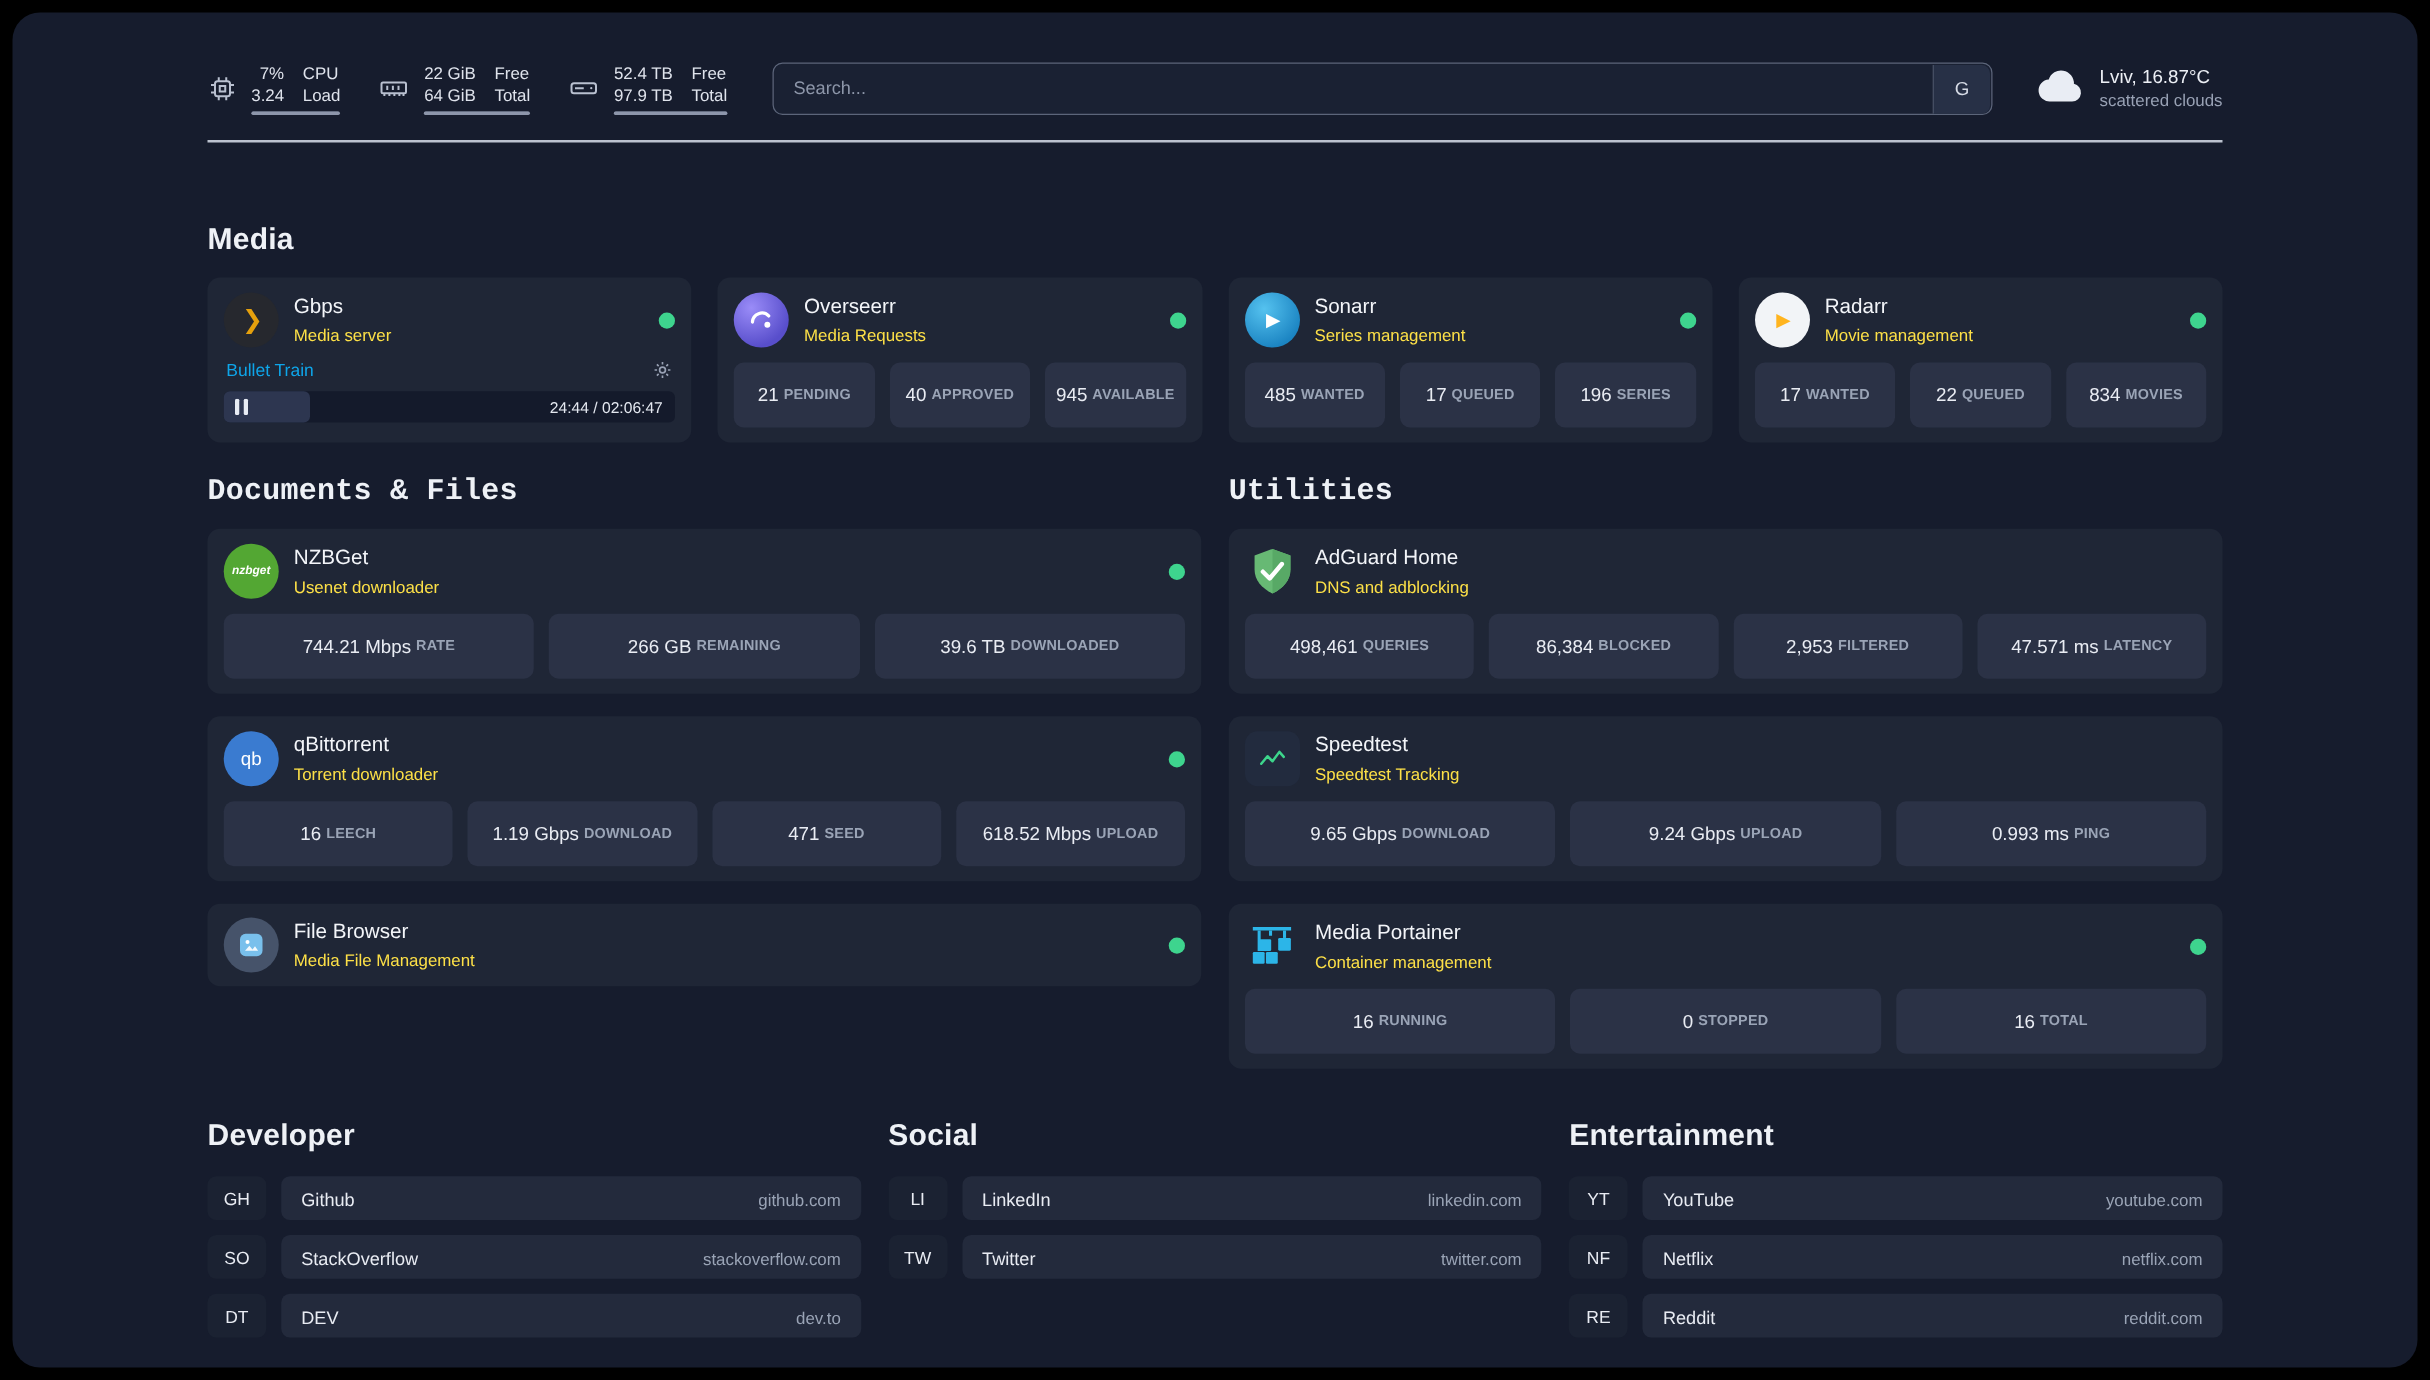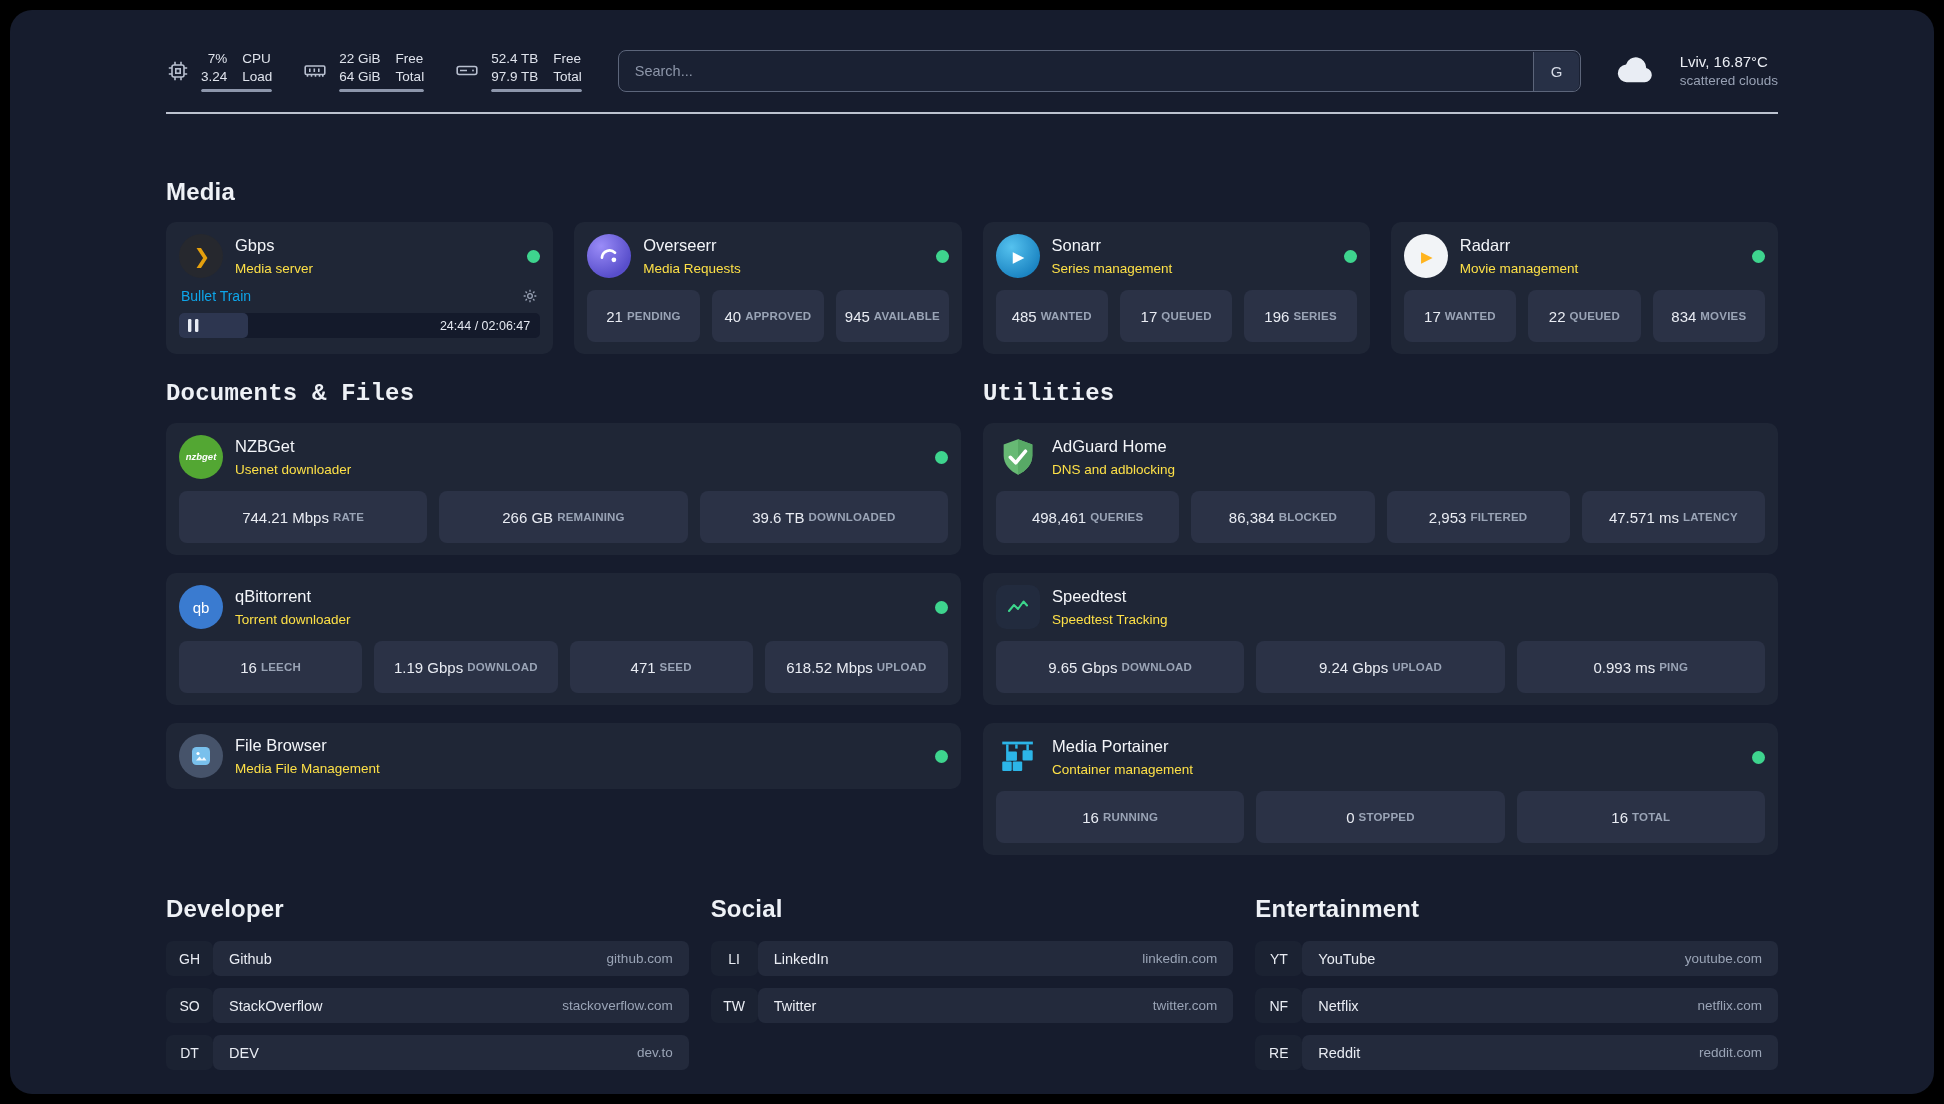--- a/index.html
+++ b/index.html
@@ -16,21 +16,21 @@
   .res-col.labels { align-items: flex-start; }
   .res-bar { height: 3px; border-radius: 2px; background: #3a4154; margin-top: 4px; overflow: hidden; }
   .res-bar-fill { height: 100%; width: 100%; background: #8d96ab; border-radius: 2px; }
 
   .search-wrap { flex: 1; position: relative; margin: 0 36px 0 6px; }
   .search-input { width: 100%; height: 42px; background: #1a2133; border: 1.5px solid #5c657a; border-radius: 8px; padding: 0 62px 0 16px; font-size: 14.5px; color: #e6eaf2; outline: none; font-family: inherit; }
   .search-input::placeholder { color: #8d96a9; }
   .search-provider { position: absolute; top: 1.5px; right: 1.5px; bottom: 1.5px; width: 46px; background: #273046; border-left: 1.5px solid #5c657a; border-radius: 0 6.5px 6.5px 0; display: flex; align-items: center; justify-content: center; font-size: 15px; color: #d6dbe6; cursor: pointer; }
 
   .weather { display: flex; align-items: center; gap: 12px; }
-  .weather-text { line-height: 1.35; margin-left: 13px; }
+  .weather-text { line-height: 1.35; }
   .weather-loc { font-size: 15px; color: #eceff5; }
   .weather-cond { font-size: 13.5px; color: #98a1b4; }
 
   .divider { margin-top: 20px; border-top: 2px solid #bcc2cf; }
 
   
   .section-title { font-size: 24px; font-weight: 600; color: #eef1f6; letter-spacing: .2px; }
   .media-section { margin-top: 64px; }
   .media-grid { display: grid; grid-template-columns: repeat(4, 1fr); gap: 21px; margin-top: 16px; }
 
@@ -58,23 +58,23 @@
 
   .mid-grid { display: grid; grid-template-columns: 1fr 1fr; gap: 22px; margin-top: 26px; align-items: start; }
   .col .section-title { margin-bottom: 16px; font-family: Liberation Mono, monospace; }
   .col .card { margin-bottom: 18px; }
   .col .card:last-child { margin-bottom: 0; }
   .card-slim { padding: 11px 13px; }
 
   
   .bookmarks { display: grid; grid-template-columns: repeat(3, 1fr); gap: 22px; margin-top: 40px; }
   .bm-col .section-title { margin-bottom: 18px; }
-  .bm-row { display: flex; gap: 0; margin-bottom: 12px; height: 35px; cursor: pointer; }
+  .bm-row { display: flex; gap: 12px; margin-bottom: 12px; height: 35px; cursor: pointer; }
   .bm-abbr { width: 47px; flex: none; background: #1b2232; border-radius: 7px; display: flex; align-items: center; justify-content: center; font-size: 14px; color: #e9ecf3; }
-  .bm-pill { flex: 1; background: #232a3c; border-radius: 7px; display: flex; align-items: center; justify-content: space-between; padding: 1px 16px; }
+  .bm-pill { flex: 1; background: #232a3c; border-radius: 7px; display: flex; justify-content: space-between; padding: 12px 16px; }
   .bm-name { font-size: 14.5px; color: #e9ecf3; }
   .bm-url { font-size: 13.5px; color: #9aa4b6; }
 
   
   .icon-plex { background: #26282e; }
   .icon-plex .glyph { color: #e5a00d; font-size: 20px; font-weight: bold; transform: translateX(1px); }
   .icon-overseerr { background: radial-gradient(circle at 32% 28%, #9a8cf8, #584ecb 72%); }
   .icon-sonarr { background: radial-gradient(circle at 35% 30%, #55c2ef, #1b84c2 75%); }
   .icon-sonarr .glyph { color: #fff; font-size: 15px; transform: translateX(1px); }
   .icon-radarr { background: #f2f4f7; }

